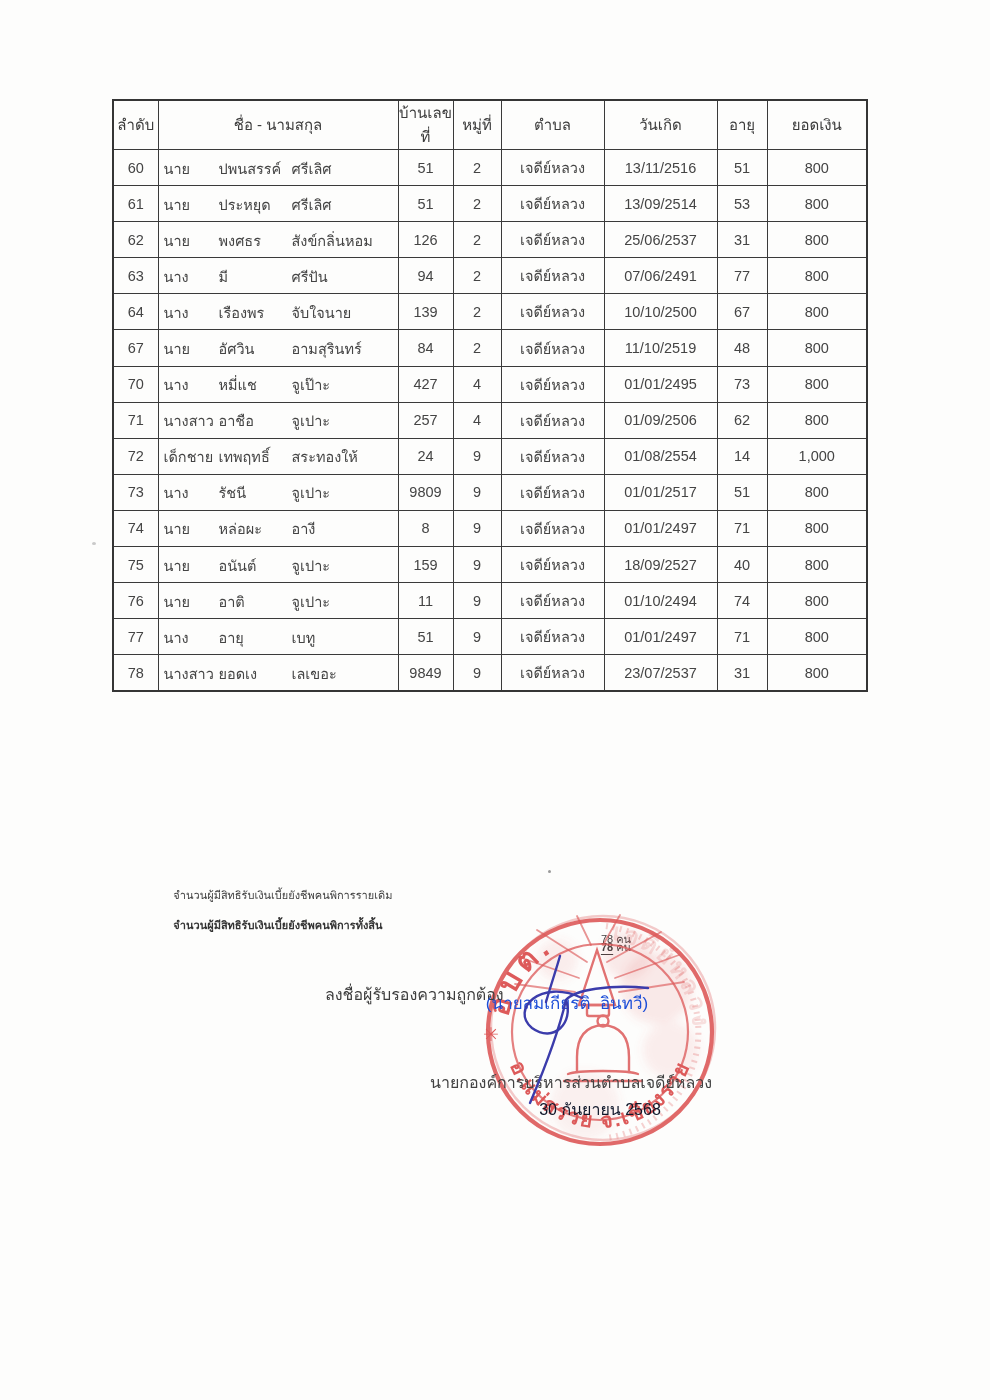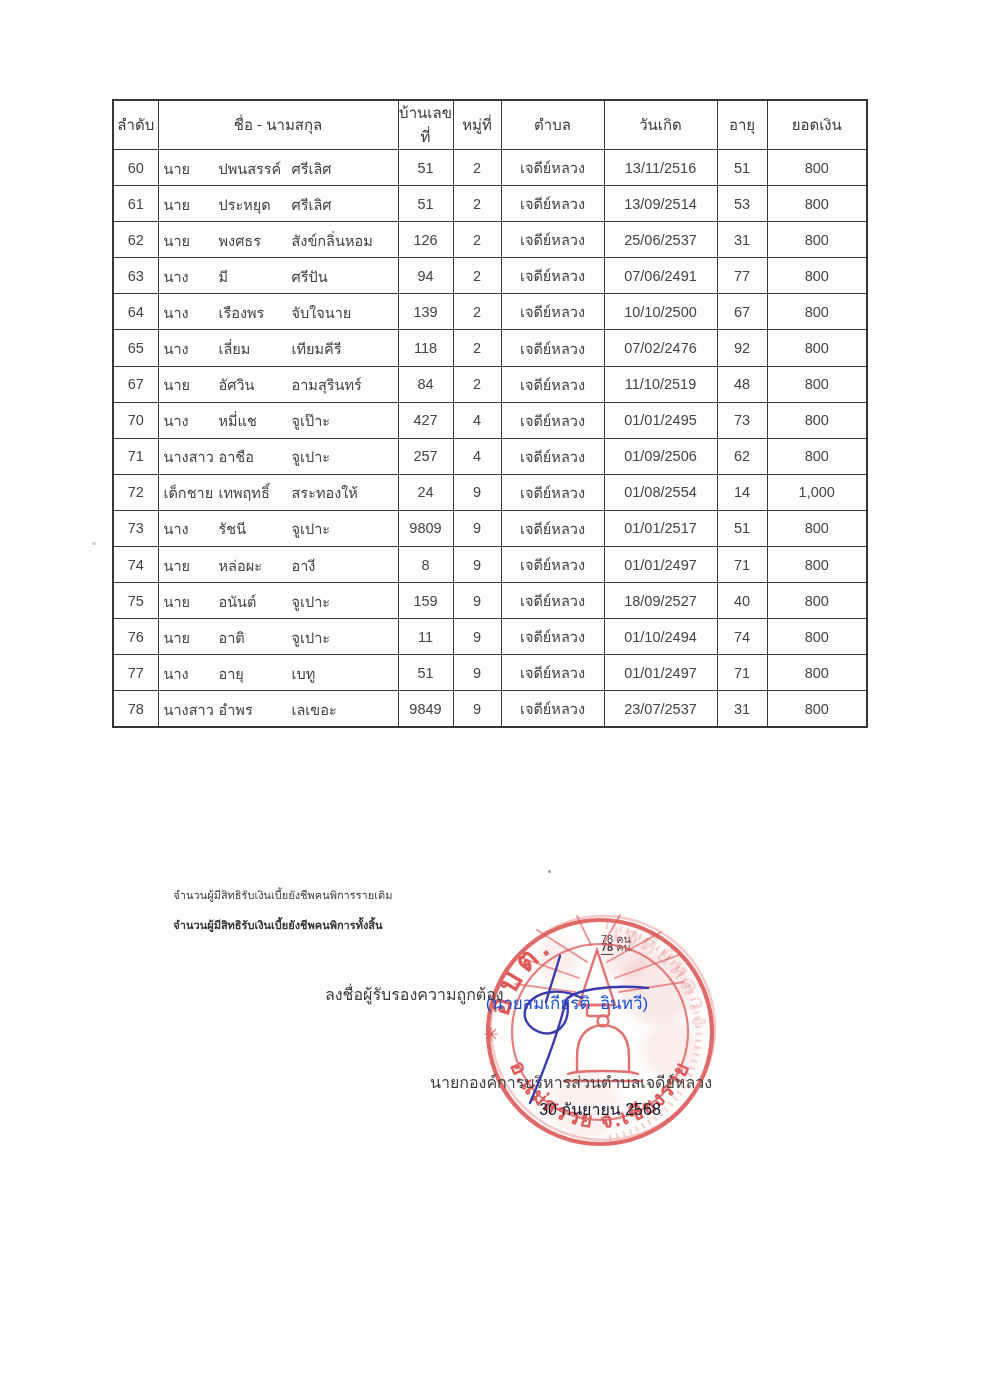--- a/index.html
+++ b/index.html
@@ -146,34 +146,20 @@
             <span class="ln">จับใจนาย</span>
           </td>
           <td class="c">139</td>
           <td class="c">2</td>
           <td class="c">เจดีย์หลวง</td>
           <td class="c">10/10/2500</td>
           <td class="c">67</td>
           <td class="c">800</td>
         </tr>
         <tr>
-          <td class="c">65</td>
-          <td class="namecell">
-            <span class="pfx">นาง</span>
-            <span class="fn">เลี่ยม</span>
-            <span class="ln">เทียมคีรี</span>
-          </td>
-          <td class="c">118</td>
-          <td class="c">2</td>
-          <td class="c">เจดีย์หลวง</td>
-          <td class="c">07/02/2476</td>
-          <td class="c">92</td>
-          <td class="c">800</td>
-        </tr>
-        <tr>
           <td class="c">67</td>
           <td class="namecell">
             <span class="pfx">นาย</span>
             <span class="fn">อัศวิน</span>
             <span class="ln">อามสุรินทร์</span>
           </td>
           <td class="c">84</td>
           <td class="c">2</td>
           <td class="c">เจดีย์หลวง</td>
           <td class="c">11/10/2519</td>
@@ -289,21 +275,21 @@
           <td class="c">9</td>
           <td class="c">เจดีย์หลวง</td>
           <td class="c">01/01/2497</td>
           <td class="c">71</td>
           <td class="c">800</td>
         </tr>
         <tr>
           <td class="c">78</td>
           <td class="namecell">
             <span class="pfx">นางสาว</span>
-            <span class="fn">อำพร</span>
+            <span class="fn">ยอดเง</span>
             <span class="ln">เลเขอะ</span>
           </td>
           <td class="c">9849</td>
           <td class="c">9</td>
           <td class="c">เจดีย์หลวง</td>
           <td class="c">23/07/2537</td>
           <td class="c">31</td>
           <td class="c">800</td>
         </tr>
       </tbody>

